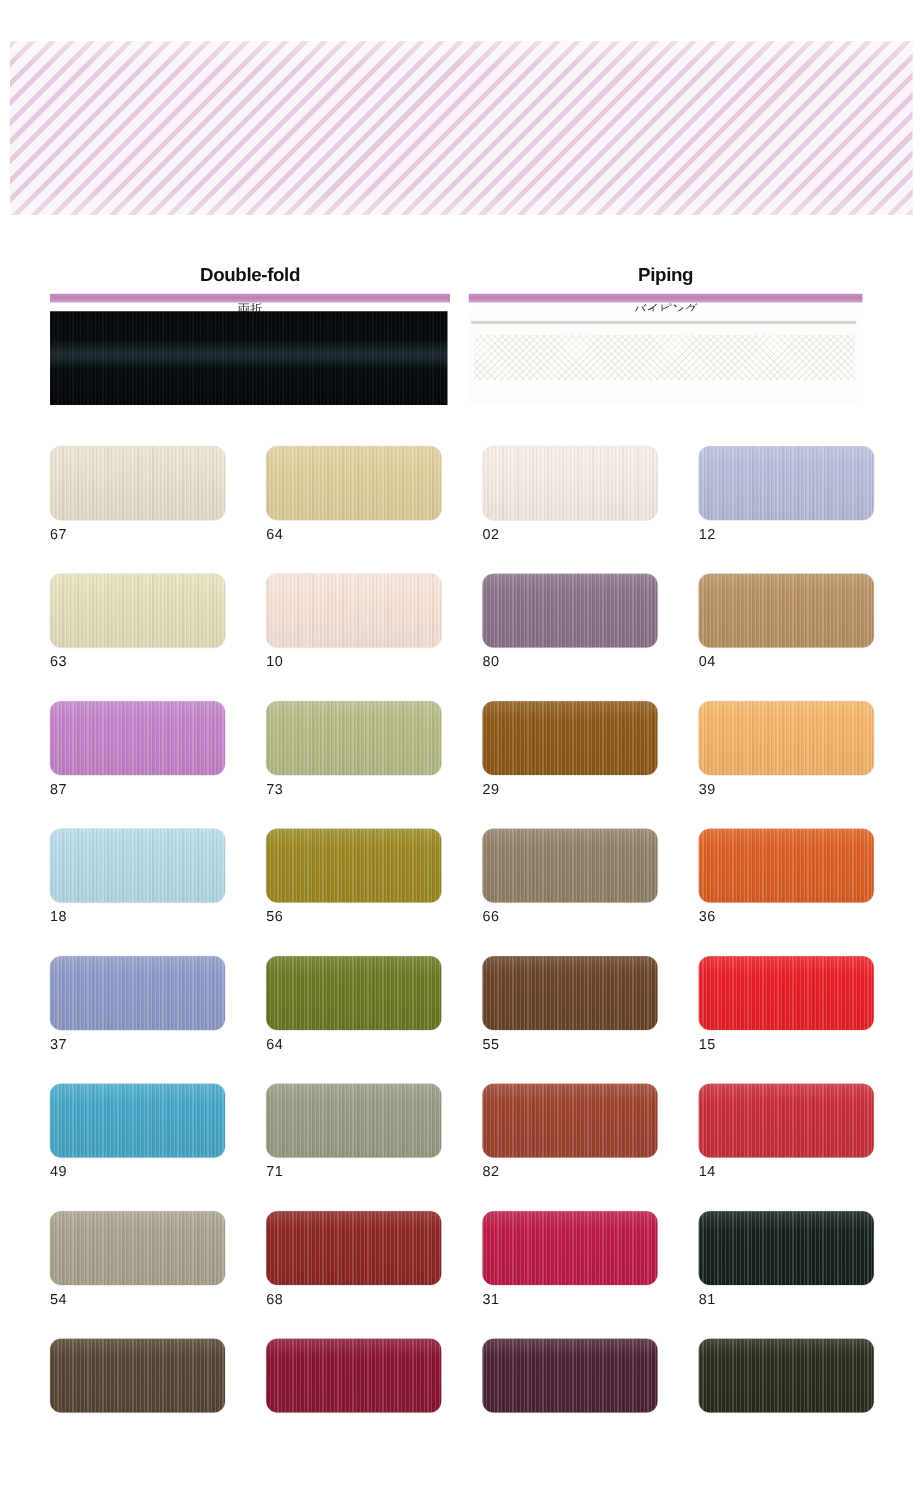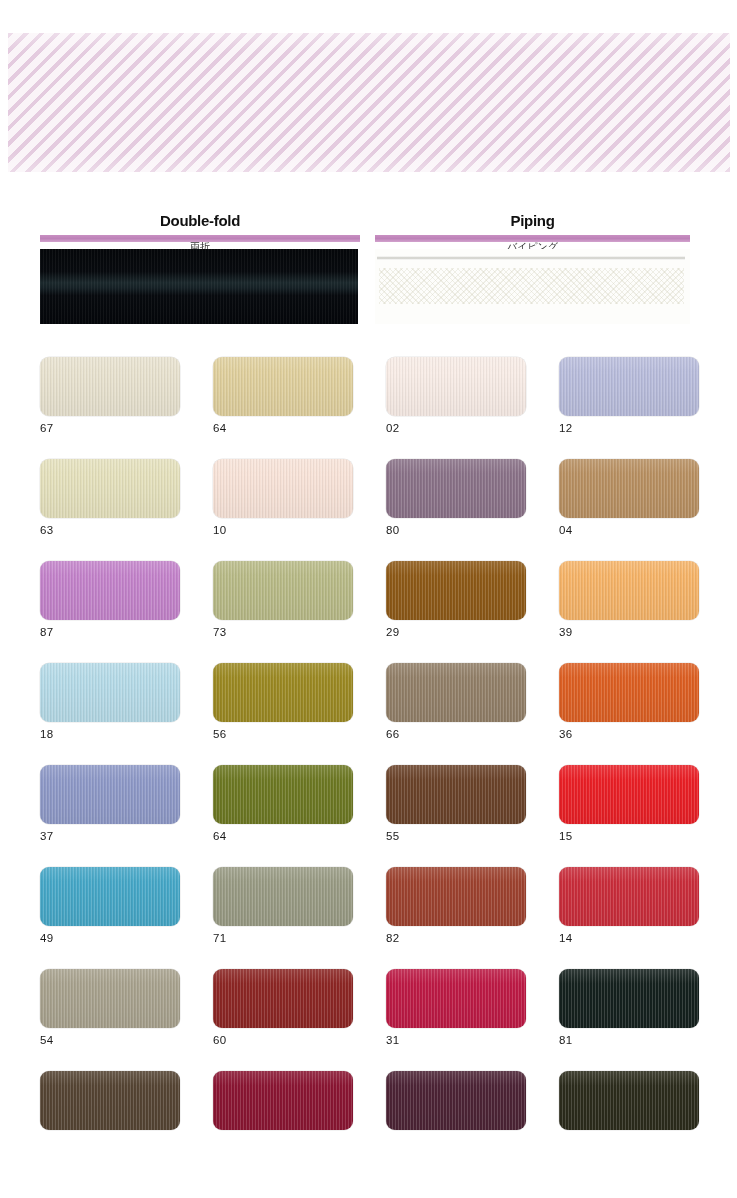--- a/index.html
+++ b/index.html
@@ -312,21 +312,21 @@
     <div class="swatch-cell">
       <div class="swatch-chip" style="background-color: rgb(202, 46, 60);"></div>
       <div class="swatch-code">14</div>
     </div>
     <div class="swatch-cell">
       <div class="swatch-chip" style="background-color: rgb(169, 163, 143);"></div>
       <div class="swatch-code">54</div>
     </div>
     <div class="swatch-cell">
       <div class="swatch-chip" style="background-color: rgb(141, 39, 37);"></div>
-      <div class="swatch-code">60</div>
+      <div class="swatch-code">68</div>
     </div>
     <div class="swatch-cell">
       <div class="swatch-chip" style="background-color: rgb(190, 27, 70);"></div>
       <div class="swatch-code">31</div>
     </div>
     <div class="swatch-cell">
       <div class="swatch-chip" style="background-color: rgb(21, 33, 30);"></div>
       <div class="swatch-code">81</div>
     </div>
     <div class="swatch-cell">

